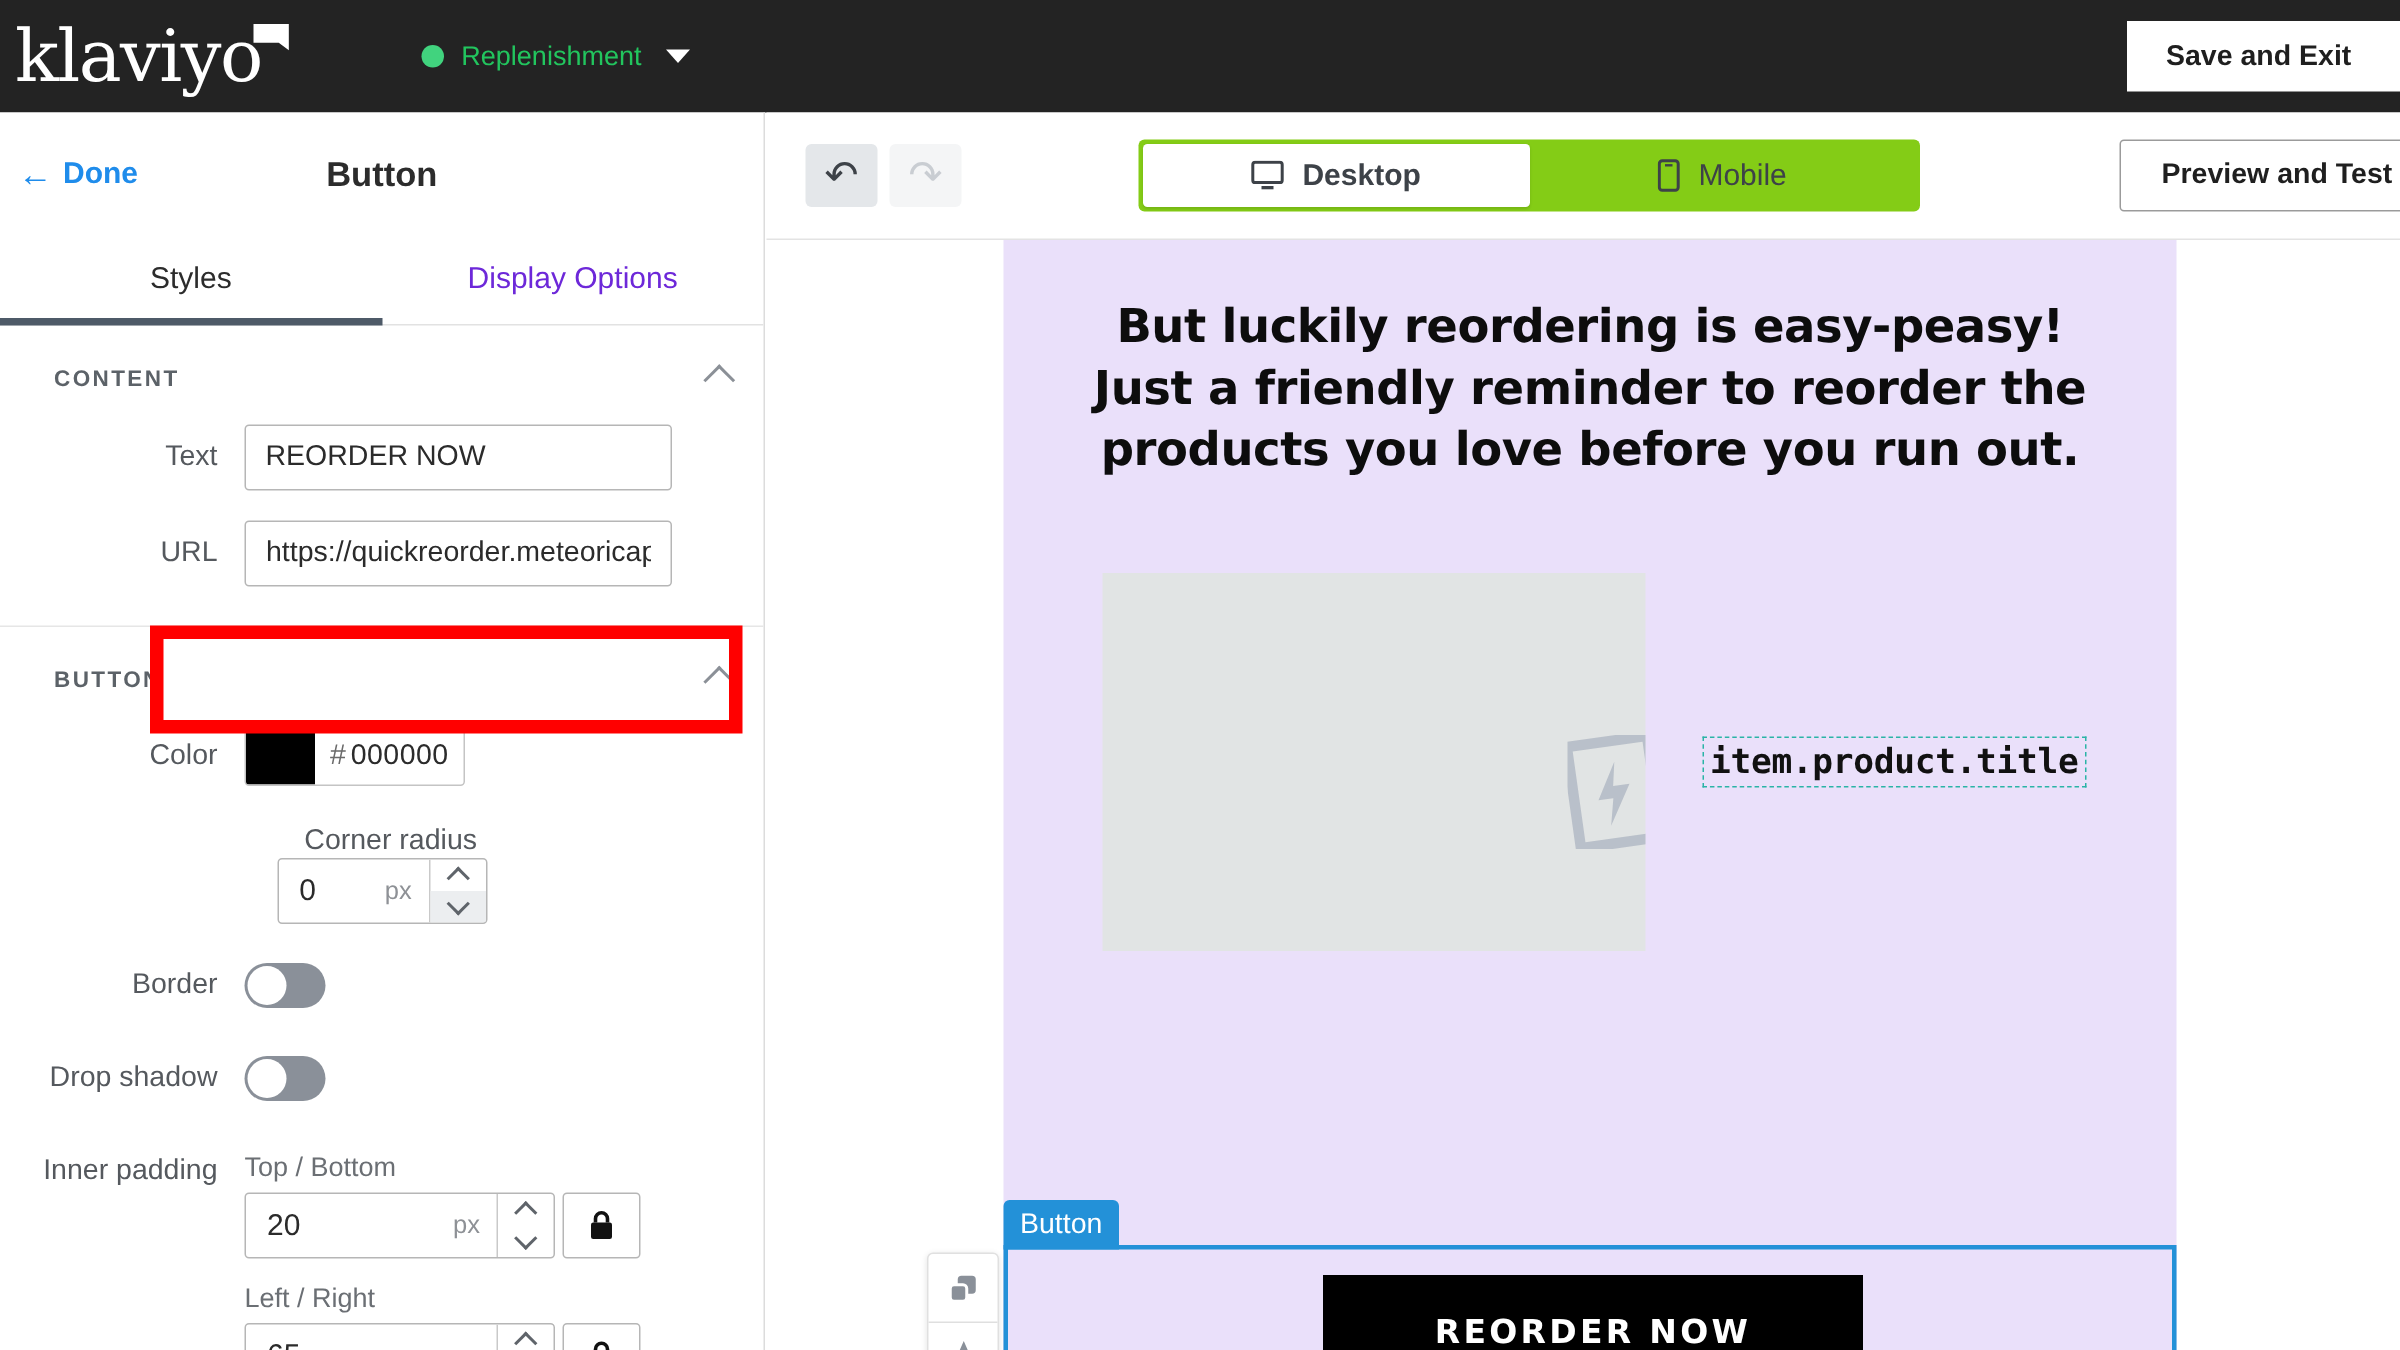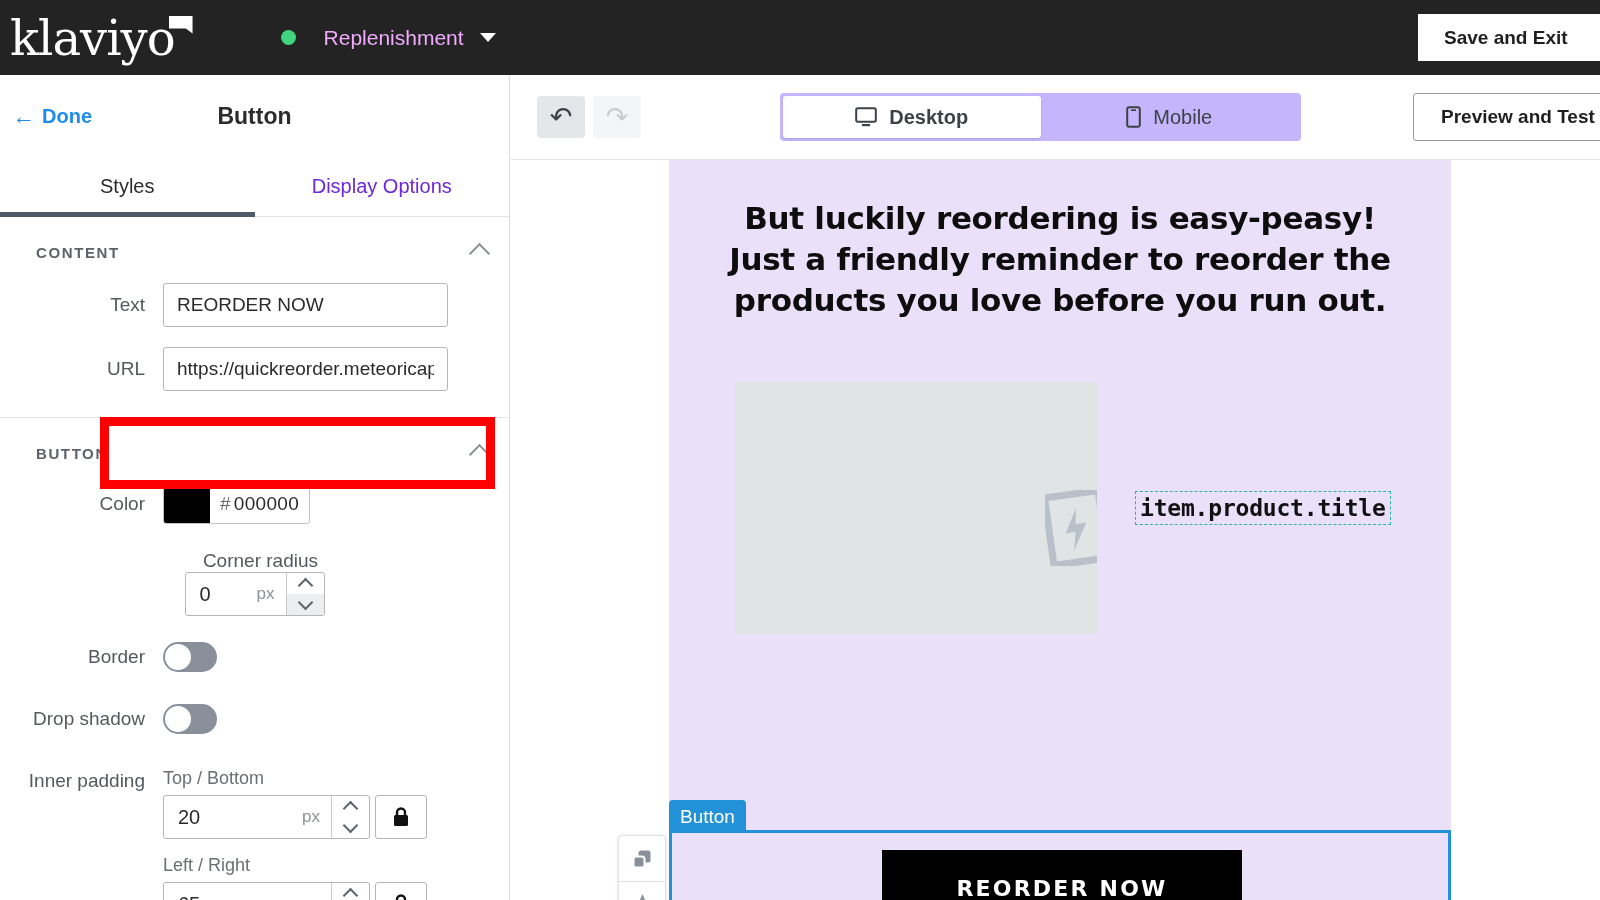--- a/index.html
+++ b/index.html
@@ -33,23 +33,23 @@
     width: 24px; height: 18px;
     background: #ffffff;
     clip-path: polygon(0 0, 100% 0, 100% 100%, 72% 72%, 0 72%);
   }
   .status-dot {
     width: 15px; height: 15px; border-radius: 50%;
     background: #41D37E;
     margin-left: 88px;
   }
   .flow-name {
-    color: #f0abfc;
-    font-size: 21px;
-    margin-left: 28px;
+    color: #22c55e;
+    font-size: 18px;
+    margin-left: 12px;
     font-weight: 400;
   }
   .caret-down {
     margin-left: 16px;
     width: 0; height: 0;
     border-left: 8px solid transparent;
     border-right: 8px solid transparent;
     border-top: 9px solid #ffffff;
   }
   .save-exit {
@@ -285,23 +285,23 @@
     border-radius: 4px;
     display: flex; align-items: center; justify-content: center;
     cursor: pointer;
     font-size: 27px;
   }
   .icon-btn.undo { background: #e4e7ea; color: #3d4248; margin-left: 26px; }
   .icon-btn.redo { background: #f4f5f6; color: #c9cdd2; margin-left: 8px; }
 
   .device-switch {
     position: absolute;
-    left: 269px;
+    left: 248px;
     width: 521px; height: 48px;
-    background: #c4b5fd;
+    background: #84cc16;
     border-radius: 4px;
     display: flex;
     padding: 3px;
   }
   .device-opt {
     flex: 1;
     display: flex; align-items: center; justify-content: center;
     gap: 12px;
     font-size: 20px;
     color: #3d4248;

